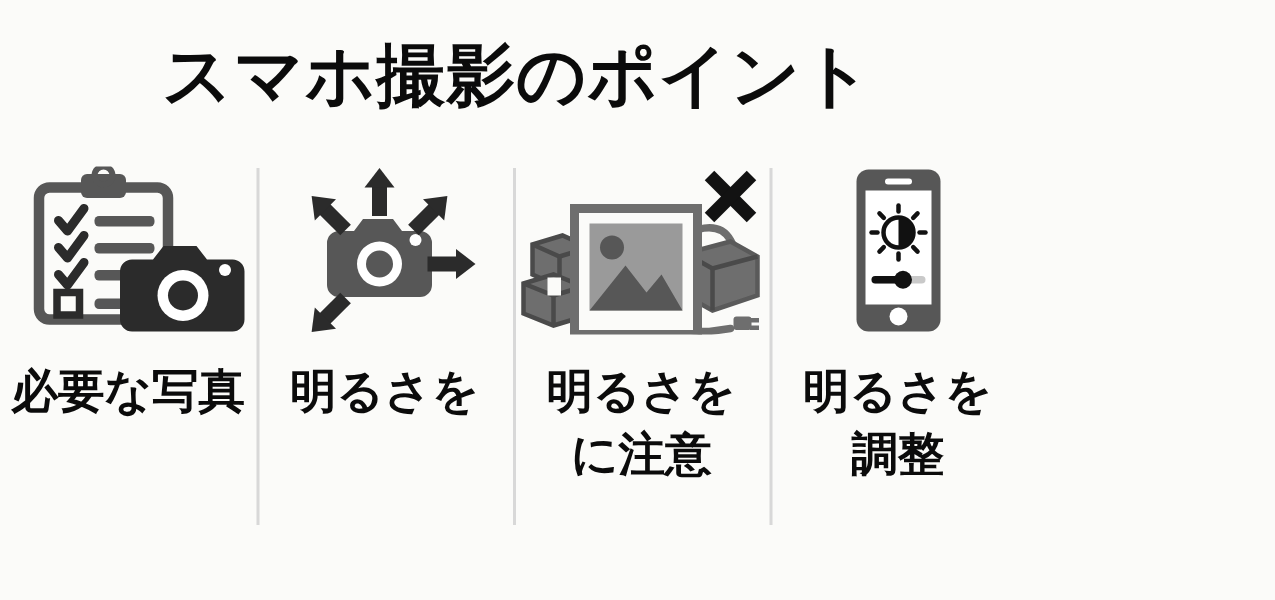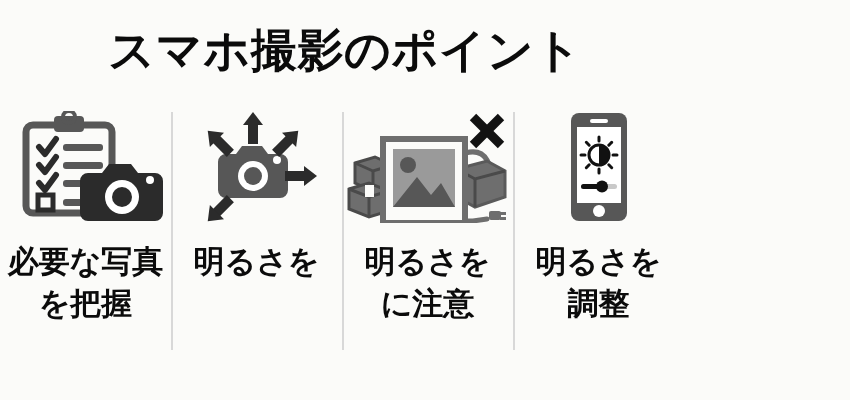--- a/index.html
+++ b/index.html
@@ -118,21 +118,20 @@
             <path d="M82 62 h14 l7 -9 h22 l7 9 h17 a8 8 0 0 1 8 8 v32 a8 8 0 0 1 -8 8
                      h-67 a8 8 0 0 1 -8 -8 v-32 a8 8 0 0 1 8 -8 z" fill="#2b2b2b"></path>
             <circle cx="116" cy="86" r="17" fill="#ffffff"></circle>
             <circle cx="116" cy="86" r="10" fill="#2b2b2b"></circle>
             <circle cx="144" cy="69" r="4" fill="#ffffff"></circle>
           </g>
         </svg>
       </div>
       <div class="caption">
         <span class="cl">必要な写真</span>
-        <span class="cl">を把握</span>
       </div>
     </div>
 
     <div class="column">
       <div class="icon-wrap">
         <svg width="150" height="115" viewBox="0 0 150 115" aria-hidden="true">
 
           <g>
             <path d="M44 44 h10 l6 -8 h20 l6 8 h12 a8 8 0 0 1 8 8 v28 a8 8 0 0 1 -8 8
                      h-54 a8 8 0 0 1 -8 -8 v-28 a8 8 0 0 1 8 -8 z" fill="#575757"></path>

